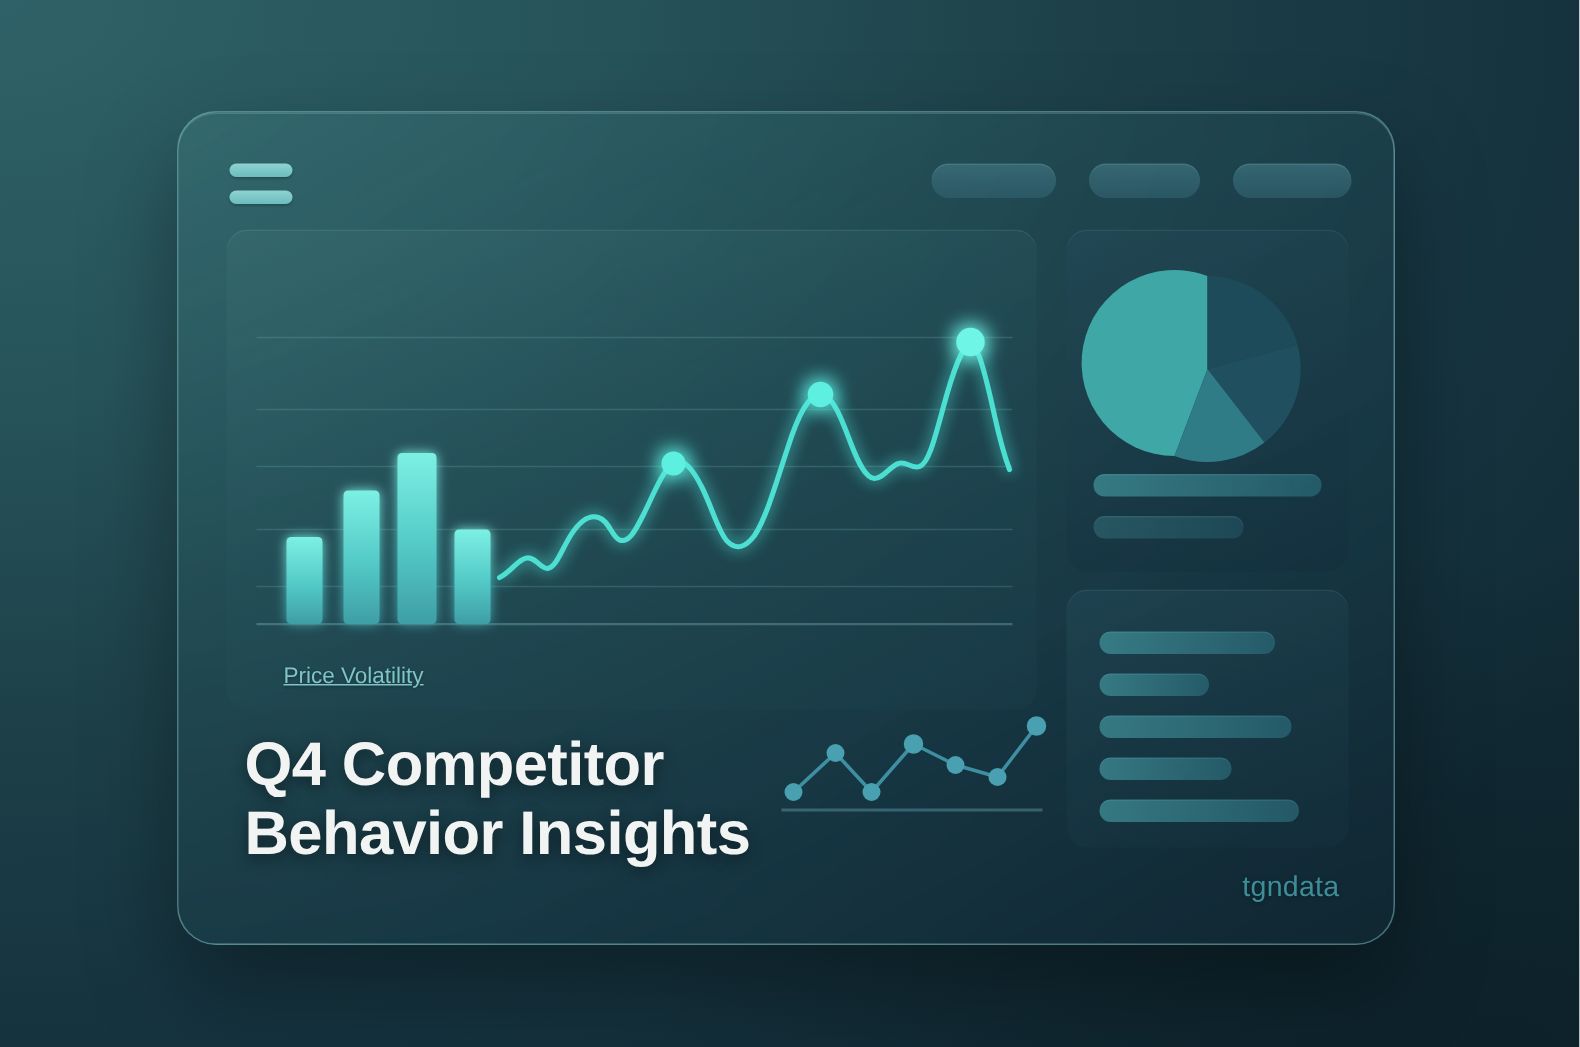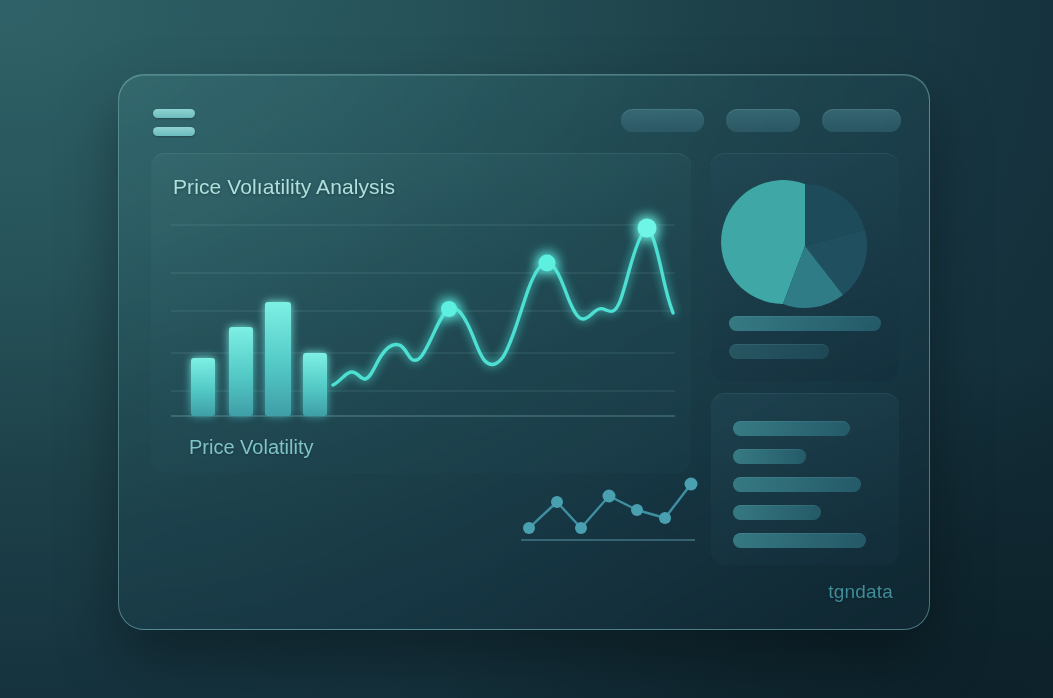--- a/index.html
+++ b/index.html
@@ -72,22 +72,23 @@
   }
   .chart-title {
     position: absolute; left: 22px; top: 22px;
     font-size: 21px; letter-spacing: .1px;
     color: #aee0dd;
     text-shadow: 0 1px 3px rgba(0,0,0,.35);
     white-space: nowrap;
   }
   .chart-legend {
     position: absolute; left: 38px; bottom: 14px;
-    font-size: 20px; color: #7fc4c9;
+    font-size: 15px; color: #7fc4c9;
     text-shadow: 0 1px 2px rgba(0,0,0,.3);
+    text-decoration: underline;
   }
   .chart-svg { position: absolute; left:0; top:0; }
 
   
   .side-card {
     position: absolute;
     border-radius: 14px;
     background: linear-gradient(160deg, rgba(36,74,88,.55) 0%, rgba(26,58,72,.55) 55%, rgba(20,46,60,.60) 100%);
     box-shadow: inset 0 1px 0 rgba(150,210,215,.09);
     overflow: hidden;
@@ -139,21 +140,20 @@
       <i></i>
     </div>
 
     <div class="navpills">
       <div class="pill w1"></div>
       <div class="pill w2"></div>
       <div class="pill w3"></div>
     </div>
 
     <div class="chart-card">
-      <div class="chart-title">Price Volıatility Analysis</div>
 
       <svg class="chart-svg" width="540" height="320" viewBox="0 0 540 320">
         <defs>
           <linearGradient id="barGrad" x1="0" y1="0" x2="0" y2="1">
             <stop offset="0%" stop-color="#7df0e4"></stop>
             <stop offset="55%" stop-color="#53c9c6"></stop>
             <stop offset="100%" stop-color="#3f9ea6"></stop>
           </linearGradient>
           <filter id="lineGlow" x="-40%" y="-40%" width="180%" height="180%">
             <feGaussianBlur stdDeviation="5" result="b"></feGaussianBlur>
@@ -245,20 +245,22 @@
     <div class="side-card bottom">
       <div class="skel-wrap-bottom">
         <div class="skel" style="width:80%;"></div>
         <div class="skel" style="width:50%;"></div>
         <div class="skel" style="width:88%;"></div>
         <div class="skel" style="width:60%;"></div>
         <div class="skel" style="width:91%;margin-bottom:0;"></div>
       </div>
     </div>
 
+    <div class="headline">Q4 Competitor
+Behavior Insights</div>
 
     <svg class="spark" width="180" height="72" viewBox="0 0 180 72">
       <polyline points="10,58 38,32 62,58 90,26 118,40 146,48 172,14" fill="none" stroke="#3f8fa2" stroke-width="2.4" stroke-linecap="round" stroke-linejoin="round"></polyline>
       <g fill="#49a0b0">
         <circle cx="10" cy="58" r="6"></circle>
         <circle cx="38" cy="32" r="6"></circle>
         <circle cx="62" cy="58" r="6"></circle>
         <circle cx="90" cy="26" r="6.5"></circle>
         <circle cx="118" cy="40" r="6"></circle>
         <circle cx="146" cy="48" r="6"></circle>

